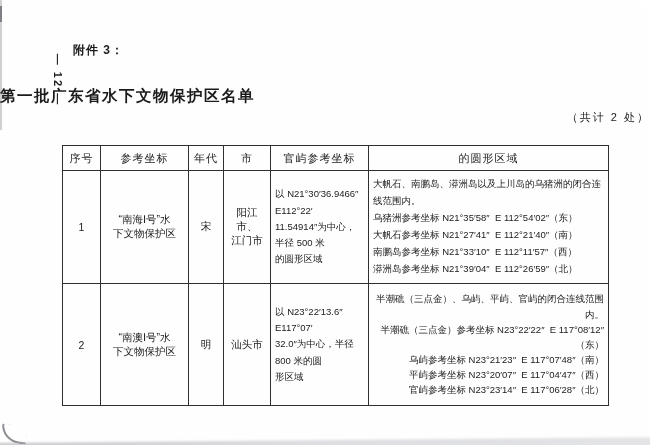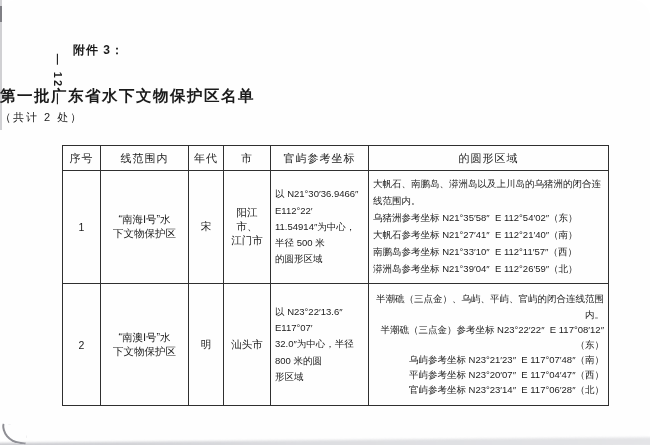--- a/index.html
+++ b/index.html
@@ -28,21 +28,21 @@
   .attachment{position:absolute;left:73px;top:42px;font-size:12px;font-weight:bold;letter-spacing:1px;}
   .pagenum{
     position:absolute;left:22px;top:73px;width:70px;height:14px;text-align:center;
     font-size:11px;font-weight:bold;letter-spacing:2px;transform:rotate(90deg);white-space:nowrap;
   }
   .title{
     position:absolute;left:0;top:86px;width:650px;
     font-size:15.5px;font-weight:bold;letter-spacing:1.5px;
   }
   .subtitle{
-    position:absolute;left:0;top:110px;width:650px;text-align:left;
+    position:absolute;left:0;top:110px;width:650px;text-align:right;
     font-size:11px;letter-spacing:2px;
   }
 
   table.doc{
     position:absolute;left:62px;top:145px;width:546px;
     border-collapse:collapse;table-layout:fixed;
     font-size:10.5px;
   }
   table.doc th,table.doc td{
     border:1px solid #2f2f2f;padding:2px 4px;vertical-align:middle;
@@ -82,21 +82,21 @@
       <col style="width:38px">
       <col style="width:88px">
       <col style="width:35px">
       <col style="width:47px">
       <col style="width:98px">
       <col style="width:240px">
     </colgroup>
     <thead>
       <tr>
         <th class="hdr">序号</th>
-        <th class="hdr">线范围内</th>
+        <th class="hdr">参考坐标</th>
         <th class="hdr">年代</th>
         <th class="hdr">市</th>
         <th class="hdr">官屿参考坐标</th>
         <th class="hdr">的圆形区域</th>
       </tr>
     </thead>
     <tbody>
       <tr class="row1">
         <td class="c-index">1</td>
         <td class="c-name">“南海Ⅰ号”水

